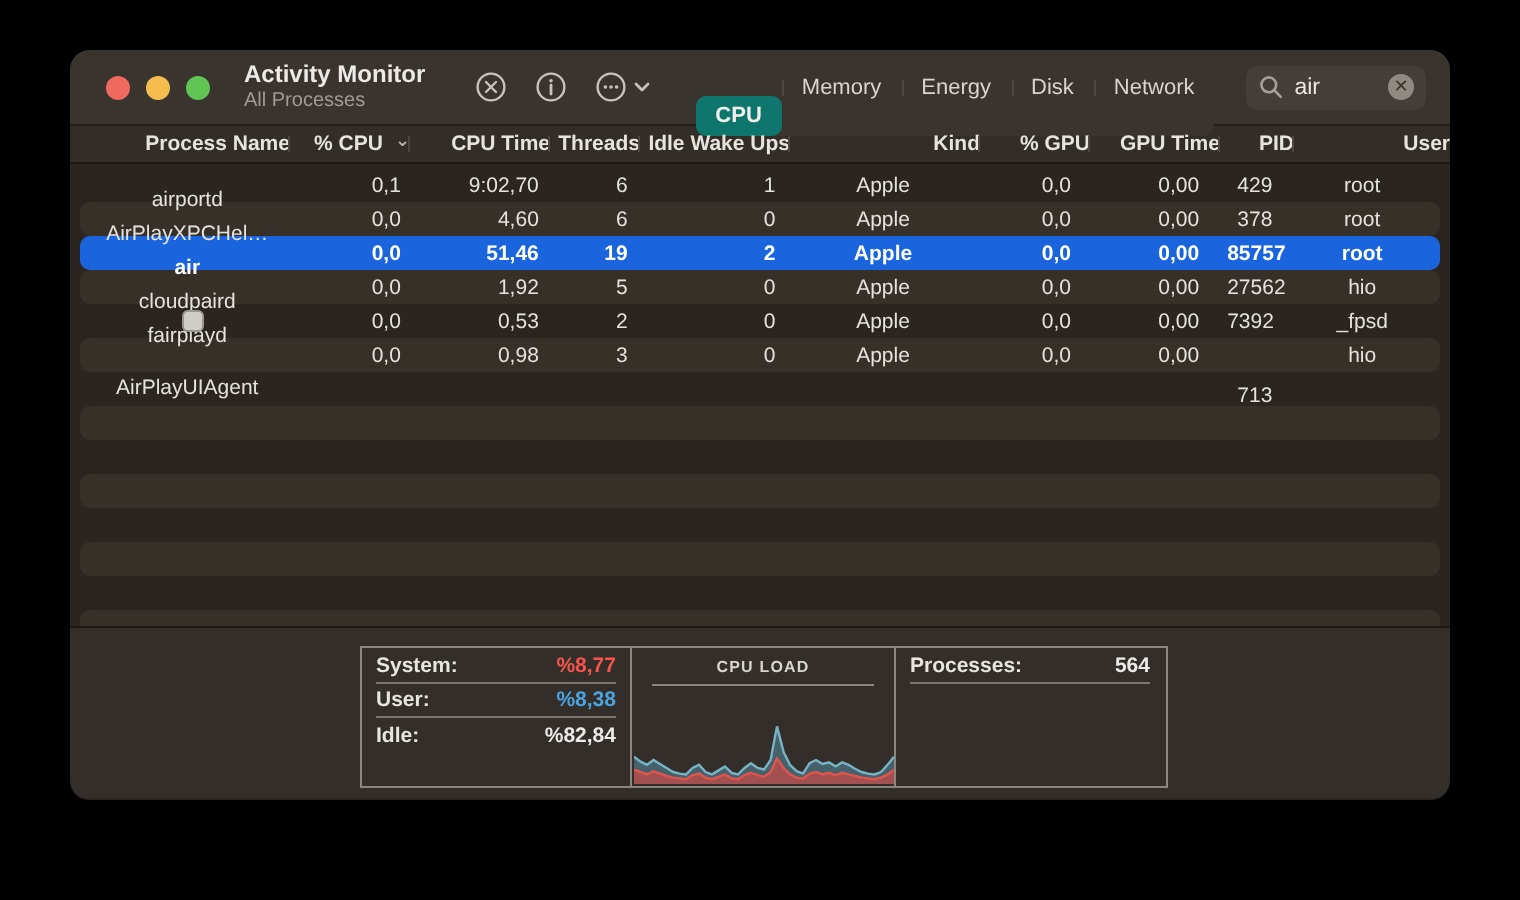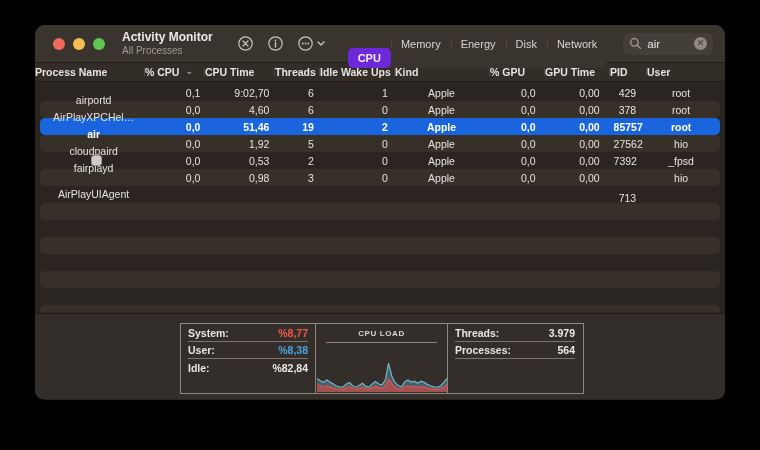--- a/index.html
+++ b/index.html
@@ -13,32 +13,32 @@
   .toolbar{height:38px;background:#3a342f;display:flex;align-items:center;border-bottom:1px solid #221d19;}
   .lights{display:flex;gap:8px;margin-left:18px;}
   .light{width:12px;height:12px;border-radius:50%;}
   .titleblock{margin-left:17px;line-height:1.1;}
   .title{font-size:12px;font-weight:bold;color:#ece9e6;}
   .subtitle{font-size:10px;color:#a19b94;}
   .tbicons{display:flex;align-items:center;gap:13px;margin-left:24px;}
   .tbicon{display:flex;align-items:center;color:#c7c2bb;cursor:default;}
   .tabs{display:flex;align-items:center;margin-left:21px;background:#3a342f;border-radius:6px;}
   .tab{font-size:11px;color:#d8d4cf;padding:4px 10px;border-radius:5px;position:relative;}
-  .tab.sel{background:#6d28d9;color:#f2efec;font-weight:bold;margin-top:29px;}
+  .tab.sel{background:#0f766e;color:#f2efec;font-weight:bold;margin-top:29px;}
   .tab:not(.sel):not(:first-child)::before{content:"";position:absolute;left:0;top:6px;bottom:6px;width:1px;background:#4c463f;}
   .search{margin-left:16px;flex:1;margin-right:12px;height:22px;background:#443e38;border-radius:6px;
     display:flex;align-items:center;padding:0 6px;}
   .search .q{font-size:11.5px;color:#ebe8e5;margin-left:5px;flex:1;}
   .clear{width:13px;height:13px;border-radius:50%;background:#8f8981;color:#3a342f;font-size:9px;
     display:flex;align-items:center;justify-content:center;line-height:1;}
 
   
   .thead{height:19px;background:#332d28;border-bottom:1px solid #1f1a16;display:flex;align-items:center;}
   .th{font-size:10.5px;font-weight:bold;color:#e7e4e0;text-align:center;position:relative;
-      display:flex;align-items:center;justify-content:flex-start;height:100%;}
+      display:flex;align-items:center;justify-content:flex-end;height:100%;}
   .th:not(:last-child)::after{content:"";position:absolute;right:0;top:5px;bottom:5px;width:1px;background:#4c463f;}
   .th .chev{font-size:9px;color:#b9b4ae;margin-left:6px;margin-top:-3px;}
   .rows{height:231px;overflow:hidden;padding-top:2px;}
   .row{height:17px;display:flex;align-items:center;margin:0 5px;border-radius:5px;font-size:10.5px;color:#e5e2de;}
   .row.stripe{background:#363028;}
   .row.sel{background:#1a65dd;color:#fff;font-weight:bold;}
   .cell{overflow:hidden;white-space:nowrap;padding:0 7px;}
   .cell.name{padding-left:6px;display:flex;align-items:center;flex-direction:column;}
   .cell .iconslot{width:15px;height:11px;flex:0 0 15px;margin-left:9px;}
   .appicon{width:11px;height:11px;border-radius:3px;background:#d0cdc9;border:1px solid #9b968f;}
@@ -277,24 +277,20 @@
         <div class="graph-rule"></div>
         <svg class="spark" id="spark" viewBox="0 0 130 40" preserveAspectRatio="none">
             <polygon points="0,40 0.0,26.4 3.3,28.8 6.5,30.4 9.8,28.0 13.0,30.0 16.3,32.0 19.5,34.0 22.8,34.8 26.0,35.2 29.3,32.0 32.5,30.4 35.8,34.0 39.0,35.2 42.3,33.2 45.5,31.2 48.8,34.4 52.0,35.2 55.3,32.0 58.5,29.6 61.8,32.0 65.0,32.8 68.3,28.0 71.5,11.2 74.8,24.0 78.0,30.4 81.3,33.6 84.5,34.8 87.8,29.6 91.0,28.0 94.3,30.0 97.5,29.2 100.8,31.2 104.0,29.2 107.3,30.4 110.5,32.4 113.8,34.0 117.0,34.8 120.3,35.2 123.5,34.0 126.8,30.4 130.0,26.4 130,40" fill="#45626c"></polygon>
             <polyline points="0.0,26.4 3.3,28.8 6.5,30.4 9.8,28.0 13.0,30.0 16.3,32.0 19.5,34.0 22.8,34.8 26.0,35.2 29.3,32.0 32.5,30.4 35.8,34.0 39.0,35.2 42.3,33.2 45.5,31.2 48.8,34.4 52.0,35.2 55.3,32.0 58.5,29.6 61.8,32.0 65.0,32.8 68.3,28.0 71.5,11.2 74.8,24.0 78.0,30.4 81.3,33.6 84.5,34.8 87.8,29.6 91.0,28.0 94.3,30.0 97.5,29.2 100.8,31.2 104.0,29.2 107.3,30.4 110.5,32.4 113.8,34.0 117.0,34.8 120.3,35.2 123.5,34.0 126.8,30.4 130.0,26.4" fill="none" stroke="#76b4c6" stroke-width="1.2"></polyline>
             <polygon points="0,40 0.0,32.8 3.3,34.0 6.5,35.2 9.8,33.6 13.0,34.8 16.3,36.0 19.5,36.8 22.8,37.2 26.0,37.6 29.3,35.6 32.5,34.8 35.8,36.8 39.0,37.6 42.3,36.4 45.5,35.2 48.8,37.2 52.0,37.6 55.3,35.6 58.5,34.4 61.8,35.6 65.0,36.4 68.3,34.0 71.5,27.2 74.8,32.0 78.0,35.2 81.3,36.8 84.5,37.2 87.8,34.8 91.0,34.0 94.3,35.2 97.5,34.4 100.8,35.6 104.0,34.4 107.3,35.2 110.5,36.0 113.8,36.8 117.0,37.2 120.3,37.6 123.5,36.8 126.8,35.2 130.0,32.8 130,40" fill="#a35150"></polygon>
             <polyline points="0.0,32.8 3.3,34.0 6.5,35.2 9.8,33.6 13.0,34.8 16.3,36.0 19.5,36.8 22.8,37.2 26.0,37.6 29.3,35.6 32.5,34.8 35.8,36.8 39.0,37.6 42.3,36.4 45.5,35.2 48.8,37.2 52.0,37.6 55.3,35.6 58.5,34.4 61.8,35.6 65.0,36.4 68.3,34.0 71.5,27.2 74.8,32.0 78.0,35.2 81.3,36.8 84.5,37.2 87.8,34.8 91.0,34.0 94.3,35.2 97.5,34.4 100.8,35.6 104.0,34.4 107.3,35.2 110.5,36.0 113.8,36.8 117.0,37.2 120.3,37.6 123.5,36.8 126.8,35.2 130.0,32.8" fill="none" stroke="#e0544c" stroke-width="1.2"></polyline>
           </svg>
       </div>
       <div class="sect right" id="rightstats">
           <div class="statrow line">
-            <span class="lab">Threads:</span>
-            <span class="val" style="color: rgb(236, 234, 231);">3.979</span>
-          </div>
-          <div class="statrow line">
             <span class="lab">Processes:</span>
             <span class="val" style="color: rgb(236, 234, 231);">564</span>
           </div>
         </div>
     </div>
   </div>
 
 </div>
 
 </body></html>

